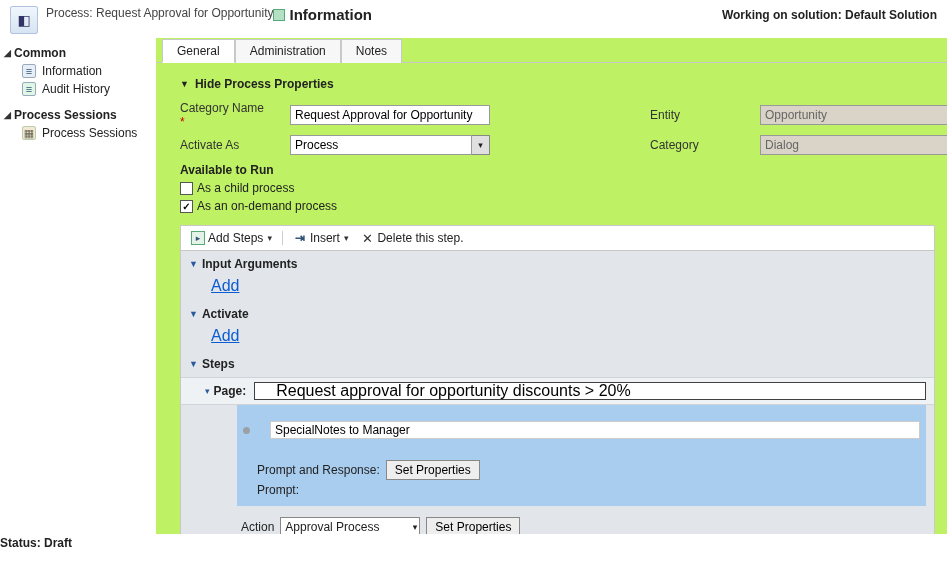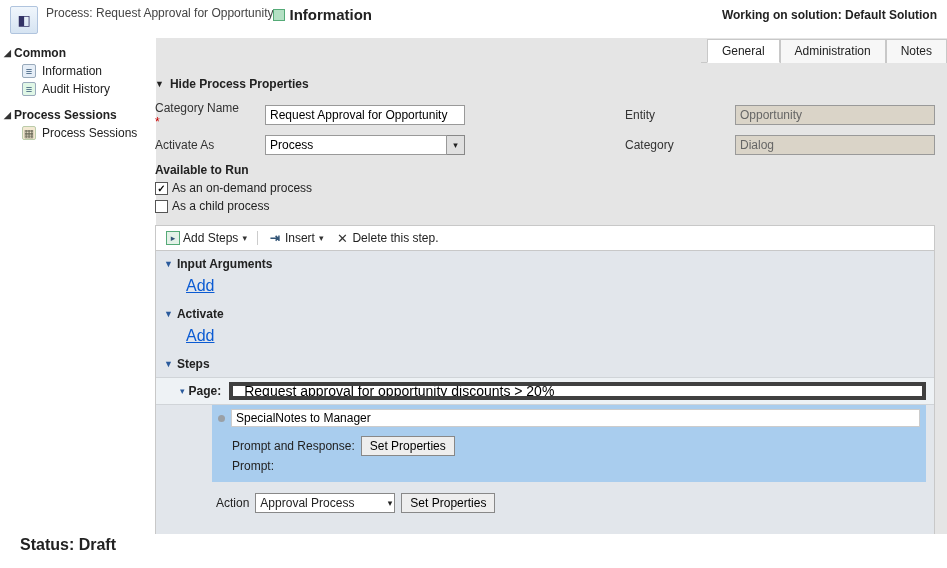--- a/index.html
+++ b/index.html
@@ -25,21 +25,21 @@
   .sb-group { margin-bottom: 8px; }
   .sb-group-hdr { display: flex; align-items: center; font-weight: bold; font-size: 12px; cursor: pointer; padding: 2px 0; }
   .sb-caret { width: 8px; display: inline-block; font-size: 9px; color:#333; margin-right:2px; }
   .sb-item { display: flex; align-items: center; gap: 6px; padding: 2px 0 2px 18px; font-size: 12px; cursor: pointer; }
   .sb-item-icon { width: 14px; height: 14px; display:flex; align-items:center; justify-content:center; font-size:11px; }
   .ic-info { border:1px solid #9ab; background:#e6eef7; border-radius:2px; color:#357; }
   .ic-audit { border:1px solid #9ab; background:#e0f7e6; border-radius:2px; color:#357; }
   .ic-sess { border:1px solid #bca; background:#f3e9d2; border-radius:2px; color:#665; }
   
   
-  .main { flex: 1; display: flex; flex-direction: column; min-width: 0; background:#e5e5e5;align-items:flex-end; }
+  .main { flex: 1; display: flex; flex-direction: column; min-width: 0; background:#bef264; }
   
   .tabs { display: flex; border-bottom: 1px solid #c8c8c8; padding-left: 6px; }
   .tab { padding: 4px 14px; font-size: 12px; border: 1px solid #c8c8c8; border-bottom: none; background: #f7f7f7; cursor: pointer; position: relative; top: 1px; }
   .tab.active { background: #fff; border-bottom:1px solid #fff; }
   
   .scroll { flex: 1; overflow-y: scroll; padding: 8px 12px 8px 24px; position:relative; }
   
   .sec-hdr { display:flex; align-items:center; gap:6px; font-weight:bold; font-size:12px; margin: 6px 0 10px 0; cursor:pointer; }
   .sec-caret { font-size:9px; color:#222; }
   
@@ -70,34 +70,34 @@
   
   .dbody { background:#e2e6eb; padding:0 0 10px 0; }
   .cat { }
   .cat-hdr { display:flex; align-items:center; gap:4px; padding:6px 8px; font-weight:bold; font-size:12px; }
   .cat-caret { font-size:9px; color:#2a5a9c; }
   .cat-link { font-size:16px; font-weight:normal; color:#0b5bd3; text-decoration:underline; cursor:pointer; padding:0 0 6px 30px; display:block; }
   
   .page-row { display:flex; align-items:center; gap:4px; padding:4px 8px 4px 24px; font-size:12px; background:#eef2f5; border-top:1px solid #d0d4d8; border-bottom:1px solid #d0d4d8; }
   .page-caret { color:#2a5a9c; font-size:9px; }
   .page-lbl { font-weight:bold; font-size:12px; margin-right:4px; }
-  .page-text { flex:1; border:4px solid #404040; background:#fff; padding:2px 11px; height:18px; font-size:14px; }
+  .page-text { flex:1; border:1px solid #404040; background:#fff; padding:2px 21px; height:18px; font-size:16px; }
   
   .step-box { margin:0 8px 6px 40px; }
   .step-box.selected > .step-title-row, .step-box.selected > .step-body { background:#a9cdee; }
-  .step-title-row { display:flex; align-items:center; gap:6px; padding:4px 6px; }
+  .step-title-row { display:flex; align-items:center; gap:20px; padding:16px 6px; }
   .bullet { width:7px; height:7px; border-radius:50%; background:#9aa0a6; }
   .step-title-input { flex:1; border:1px solid #ccc; background:#fff; padding:2px 4px; height:18px; font-size:12px; }
   .step-body { padding:2px 6px 6px 20px; font-size:12px; }
   .step-line { display:flex; align-items:center; gap:6px; margin:3px 0; }
   .btn { border:1px solid #888; background:#eee; padding:2px 8px; font-size:12px; cursor:pointer; }
   .action-sel { width:140px; height:20px; border:1px solid #888; background:#fff; display:flex; align-items:center; justify-content:space-between; padding:0 2px 0 4px; font-size:12px; cursor:pointer; }
   
   
-  .status { height:34px; padding:2px 20px; font-size:16px; font-weight:bold; }
+  .status { height:34px; padding:2px 0; font-size:12px; font-weight:bold; }
   
   
   .scroll::-webkit-scrollbar { width:16px; }
   .scroll::-webkit-scrollbar-track { background:#f0f0f0; }
   .scroll::-webkit-scrollbar-thumb { background:#c4c4c4; border:1px solid #aaa; }
 </style>
 </head>
 <body>
 
 <div class="root">
@@ -178,26 +178,26 @@
             <input class="txt" readonly="" value="Process" style="">
             <div class="sel-btn">▾</div>
           </div>
           <div></div>
           <div class="fld-label">Category</div>
           <input class="txt readonly" readonly="" value="Dialog" style="">
         </div>
 
         <div class="avail-hdr">Available to Run</div>
         <div class="chk-row">
+          <span class="chk"></span>
+          <span>As a child process</span>
+        </div>
+        <div class="chk-row">
           <span class="chk checked"></span>
           <span>As an on-demand process</span>
-        </div>
-        <div class="chk-row">
-          <span class="chk"></span>
-          <span>As a child process</span>
         </div>
 
         <div class="designer">
           <div class="tbar">
             <div class="tbar-btn">
               <span class="tbar-ico tb-add">▸</span>
               <span>Add Steps</span>
                 <span class="dd">▾</span>
             </div>
             <div class="tbar-sep"></div>

